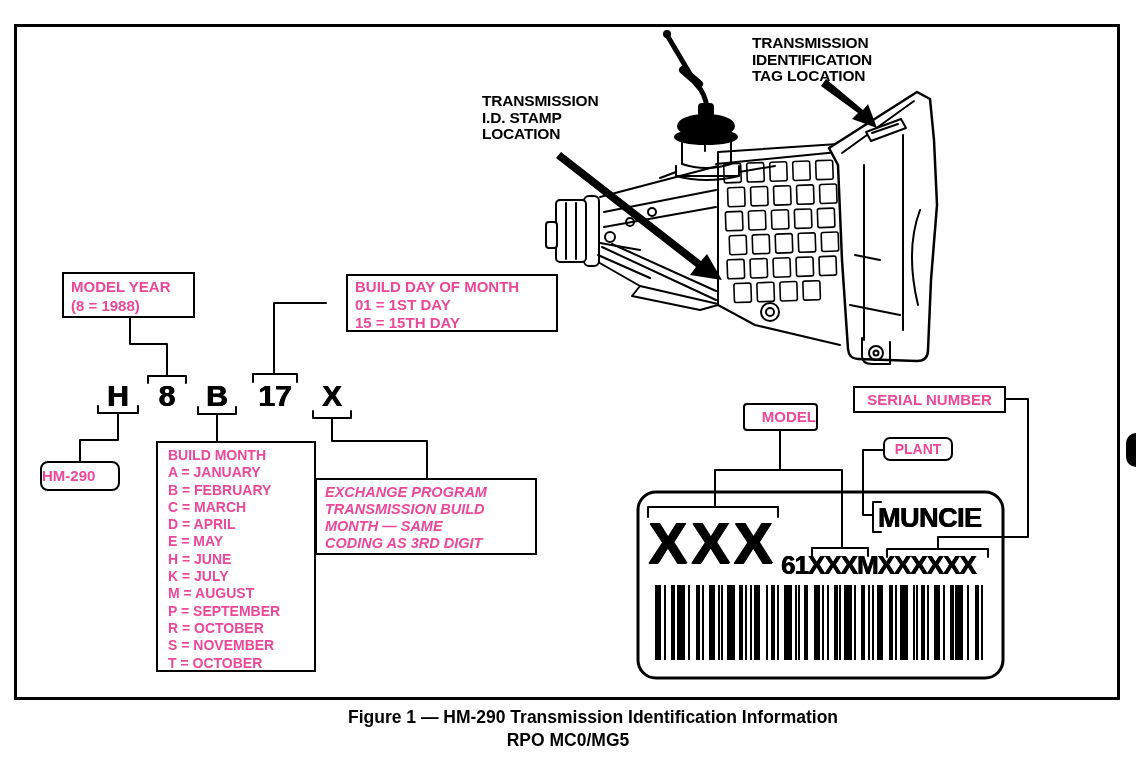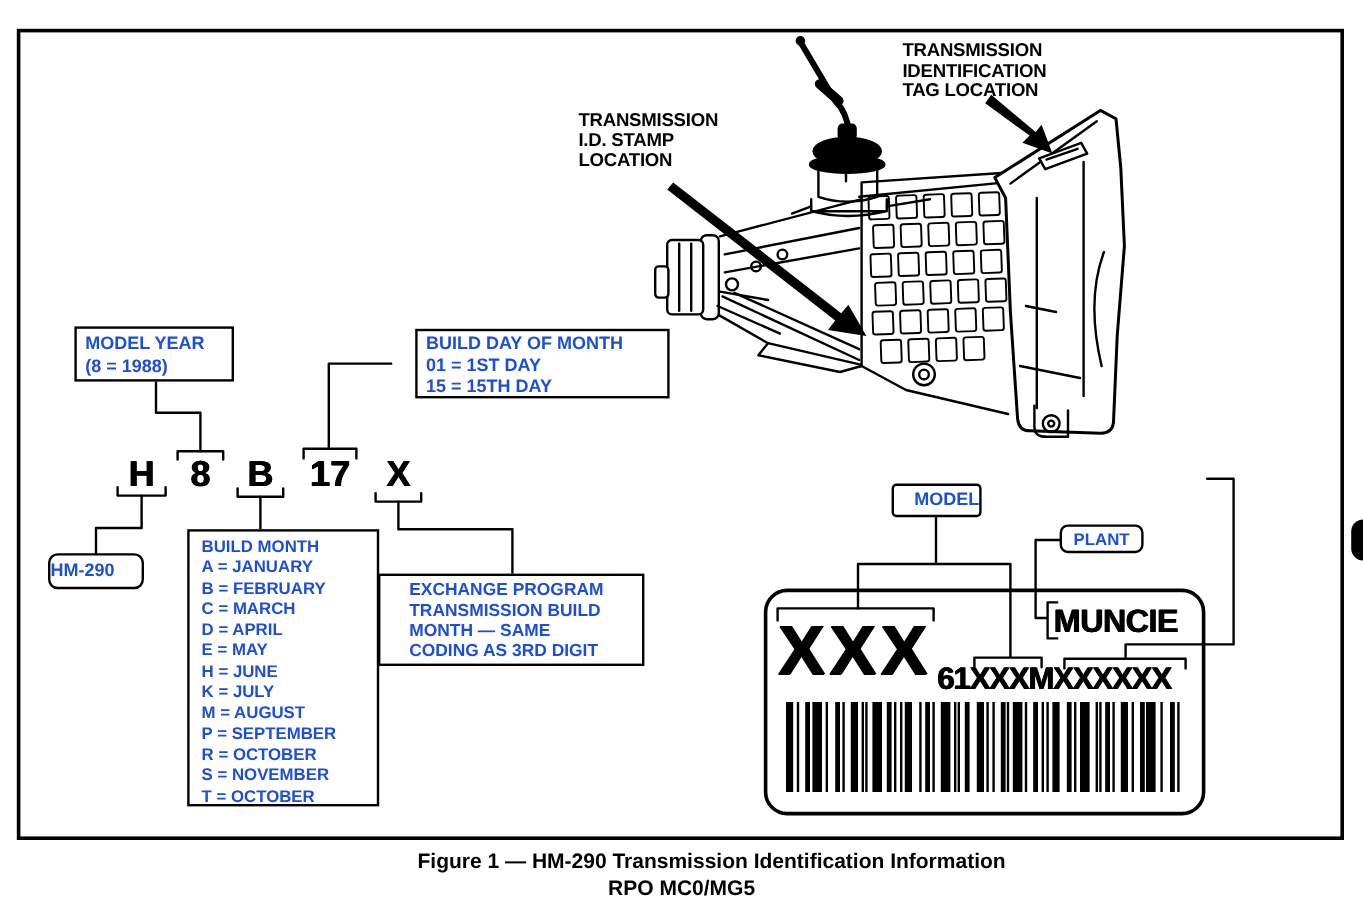--- a/index.html
+++ b/index.html
@@ -4,21 +4,21 @@
 <style>
   html,body{margin:0;padding:0;background:#fff;}
   #stage{position:relative;width:1136px;height:768px;background:#fff;overflow:hidden;
          font-family:"Liberation Sans", sans-serif;color:#000;}
   .frame{position:absolute;left:14px;top:24px;width:1100px;height:670px;border:3px solid #000;z-index:0;}
   svg.art{position:absolute;left:0;top:0;z-index:1;}
   .txt{position:absolute;z-index:2;font-weight:bold;color:#000;}
   .prewrap{white-space:pre-line;}
   .thick{text-shadow:0.6px 0 0 #000, -0.3px 0 0 #000;}
   .xthick{text-shadow:1.6px 0 0 #000, 0 0.9px 0 #000, 0.8px 0.5px 0 #000;}
-  .bx{position:absolute;z-index:2;background:#fff;border:2px solid #000;font-weight:bold;color:#1d4ed8;box-sizing:border-box;}
+  .bx{position:absolute;z-index:2;background:#fff;border:2px solid #000;font-weight:bold;color:#ec4899;box-sizing:border-box;}
   .callout{font-size:15.5px;line-height:16.5px;letter-spacing:-0.2px;}
   .codeletter{font-size:30px;line-height:32px;text-align:center;}
   .caption{position:absolute;left:0;width:1136px;text-align:center;font-weight:bold;z-index:2;}
   #barcode{position:absolute;left:655px;top:585px;width:336px;height:75px;z-index:2;overflow:hidden;}
   #barcode .bar{display:inline-block;height:75px;background:#000;vertical-align:top;}
   #holeblob{position:absolute;right:0;top:433px;width:10px;height:34px;background:#000;
             border-radius:17px 0 0 17px;z-index:3;}
 </style>
 </head>
 <body>
@@ -161,29 +161,30 @@
     <div>E = MAY</div>
     <div>H = JUNE</div>
     <div>K = JULY</div>
     <div>M = AUGUST</div>
     <div>P = SEPTEMBER</div>
     <div>R = OCTOBER</div>
     <div>S = NOVEMBER</div>
     <div>T = OCTOBER</div>
   </div>
 
-  <div class="bx prewrap" style="left:315px;top:478px;width:222px;height:77px;padding:4px 24px;font-size:14.5px;line-height:17px;">EXCHANGE PROGRAM
+  <div class="bx prewrap" style="left:315px;top:478px;width:222px;height:77px;padding:4px 8px;font-size:14.5px;line-height:17px;font-style:italic;">EXCHANGE PROGRAM
 TRANSMISSION BUILD
 MONTH — SAME
 CODING AS 3RD DIGIT</div>
 
   <div class="bx" style="left:743px;top:403px;width:75px;height:28px;border-radius:4px;font-size:15px;line-height:24px;text-align:right;">MODEL</div>
 
   <div class="bx" style="left:883px;top:437px;width:70px;height:24px;border-radius:7px;font-size:14px;line-height:20px;text-align:center;">PLANT</div>
 
+  <div class="bx" style="left:853px;top:386px;width:153px;height:27px;font-size:15px;line-height:23px;text-align:center;">SERIAL NUMBER</div>
 
   <div class="txt codeletter thick" style="left:98px;top:380px;width:40px;">H</div>
   <div class="txt codeletter thick" style="left:147px;top:380px;width:40px;">8</div>
   <div class="txt codeletter thick" style="left:197px;top:380px;width:40px;">B</div>
   <div class="txt codeletter thick" style="left:253px;top:380px;width:44px;">17</div>
   <div class="txt codeletter thick" style="left:312px;top:380px;width:40px;">X</div>
 
   <div class="txt xthick" style="left:648px;top:512px;font-size:58px;line-height:62px;letter-spacing:4px;">XXX</div>
   <div class="txt thick" style="left:781px;top:552px;font-size:26px;line-height:27px;letter-spacing:-1px;">61XXXMXXXXXX</div>
   <div class="txt thick" style="left:878px;top:503px;font-size:27px;line-height:30px;letter-spacing:-0.5px;">MUNCIE</div>

